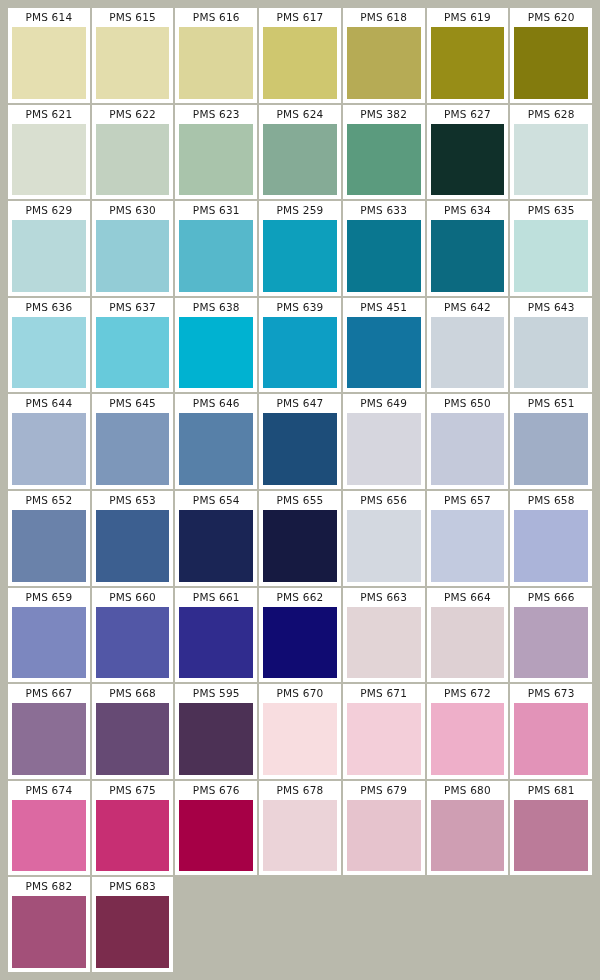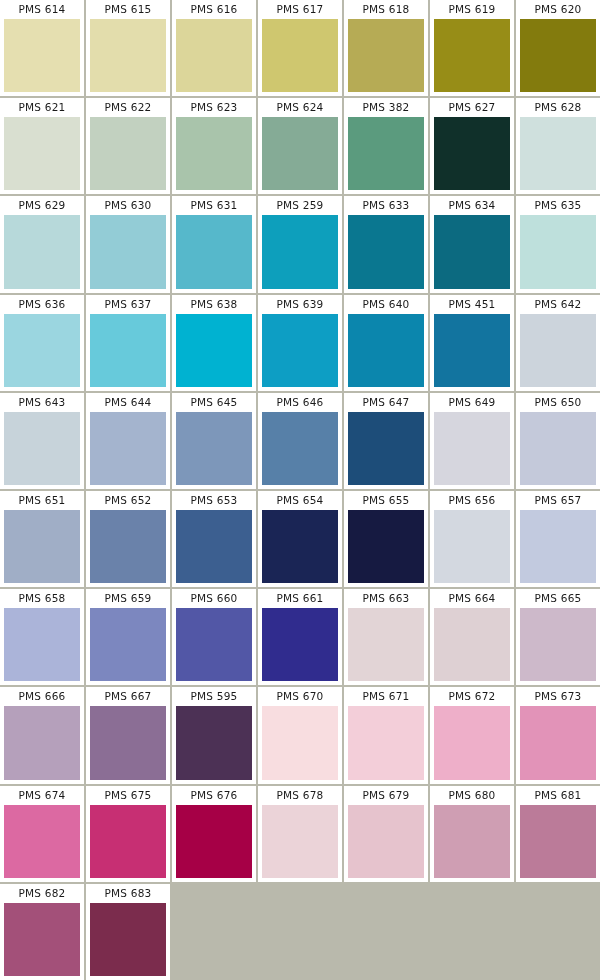--- a/index.html
+++ b/index.html
@@ -15,21 +15,21 @@
     overflow: hidden;
   }
   #chart-grid {
     display: grid;
     grid-template-columns: repeat(7, 1fr);
     grid-template-rows: repeat(10, 1fr);
     gap: 2px;
     width: 600px;
     height: 980px;
     box-sizing: border-box;
-    padding: 0;
+    padding: 8px;
     background: #b9b9ac;
   }
   .swatch-card {
     background: #ffffff;
     display: flex;
     flex-direction: column;
     align-items: stretch;
     box-sizing: border-box;
     padding: 0;
     overflow: hidden;
@@ -150,24 +150,20 @@
     </div>
     <div class="swatch-card">
       <div class="swatch-label">PMS 638</div>
       <div class="swatch-color" style="background-color: rgb(0, 178, 209);"></div>
     </div>
     <div class="swatch-card">
       <div class="swatch-label">PMS 639</div>
       <div class="swatch-color" style="background-color: rgb(13, 158, 196);"></div>
     </div>
     <div class="swatch-card">
-      <div class="swatch-label">PMS 640</div>
-      <div class="swatch-color" style="background-color: rgb(11, 134, 173);"></div>
-    </div>
-    <div class="swatch-card">
       <div class="swatch-label">PMS 451</div>
       <div class="swatch-color" style="background-color: rgb(18, 116, 159);"></div>
     </div>
     <div class="swatch-card">
       <div class="swatch-label">PMS 642</div>
       <div class="swatch-color" style="background-color: rgb(204, 212, 220);"></div>
     </div>
     <div class="swatch-card">
       <div class="swatch-label">PMS 643</div>
       <div class="swatch-color" style="background-color: rgb(199, 211, 218);"></div>
@@ -234,38 +230,42 @@
     </div>
     <div class="swatch-card">
       <div class="swatch-label">PMS 660</div>
       <div class="swatch-color" style="background-color: rgb(82, 87, 166);"></div>
     </div>
     <div class="swatch-card">
       <div class="swatch-label">PMS 661</div>
       <div class="swatch-color" style="background-color: rgb(48, 44, 142);"></div>
     </div>
     <div class="swatch-card">
+      <div class="swatch-label">PMS 662</div>
+      <div class="swatch-color" style="background-color: rgb(16, 11, 114);"></div>
+    </div>
+    <div class="swatch-card">
       <div class="swatch-label">PMS 663</div>
       <div class="swatch-color" style="background-color: rgb(226, 212, 214);"></div>
     </div>
     <div class="swatch-card">
       <div class="swatch-label">PMS 664</div>
       <div class="swatch-color" style="background-color: rgb(222, 208, 211);"></div>
     </div>
     <div class="swatch-card">
-      <div class="swatch-label">PMS 665</div>
-      <div class="swatch-color" style="background-color: rgb(205, 185, 202);"></div>
-    </div>
-    <div class="swatch-card">
       <div class="swatch-label">PMS 666</div>
       <div class="swatch-color" style="background-color: rgb(181, 160, 187);"></div>
     </div>
     <div class="swatch-card">
       <div class="swatch-label">PMS 667</div>
       <div class="swatch-color" style="background-color: rgb(139, 110, 149);"></div>
+    </div>
+    <div class="swatch-card">
+      <div class="swatch-label">PMS 668</div>
+      <div class="swatch-color" style="background-color: rgb(102, 74, 116);"></div>
     </div>
     <div class="swatch-card">
       <div class="swatch-label">PMS 595</div>
       <div class="swatch-color" style="background-color: rgb(76, 49, 85);"></div>
     </div>
     <div class="swatch-card">
       <div class="swatch-label">PMS 670</div>
       <div class="swatch-color" style="background-color: rgb(248, 221, 224);"></div>
     </div>
     <div class="swatch-card">

